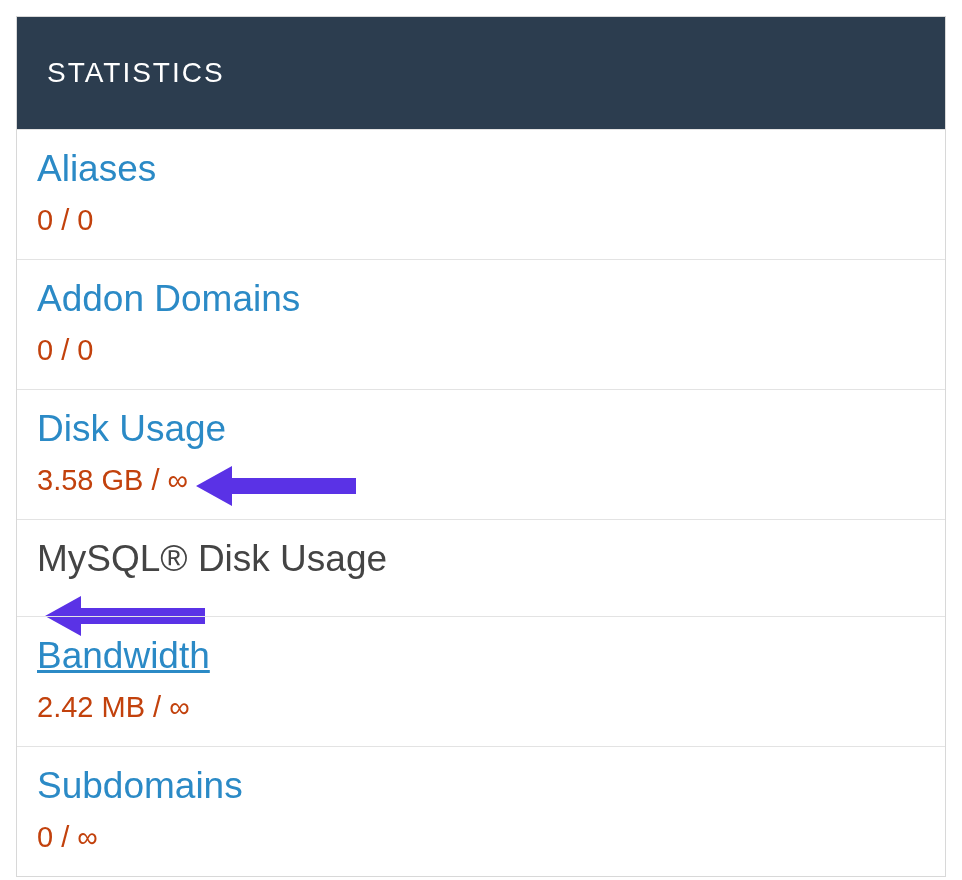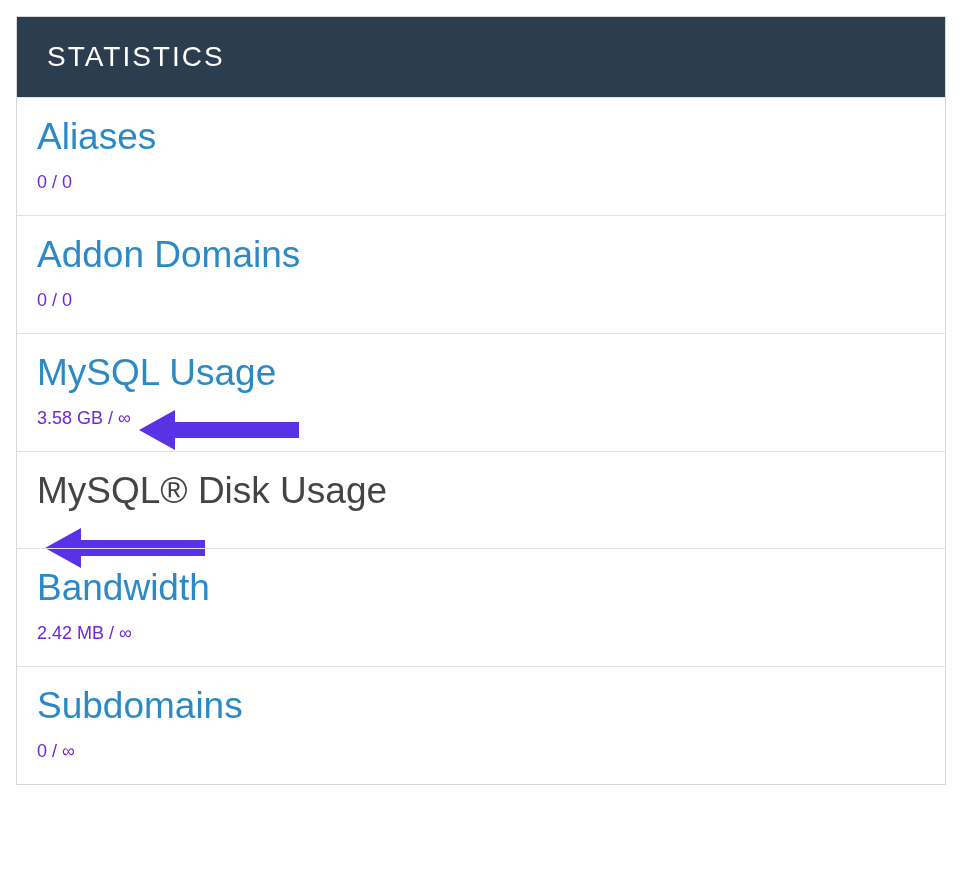--- a/index.html
+++ b/index.html
@@ -14,21 +14,21 @@
       width: 962px;
     }
     .panel {
       border: 1px solid #d8d8d8;
       margin: 16px;
       background: #ffffff;
     }
     .panel-header {
       background: #2c3d4f;
       color: #ffffff;
-      padding: 24px 30px;
+      padding: 40px 30px;
       font-size: 28px;
       letter-spacing: 2px;
       font-weight: 400;
     }
     .stat-row {
       border-top: 1px solid #e3e3e3;
       padding: 18px 20px 22px 20px;
       position: relative;
     }
     .stat-row:first-of-type {
@@ -37,28 +37,29 @@
     .stat-label {
       font-size: 37px;
       margin-bottom: 14px;
       display: inline-block;
     }
     .stat-label.link {
       color: #2b8ac6;
       cursor: pointer;
     }
     .stat-label.link.underlined {
+      text-decoration: underline;
       text-align: right;
     }
     .stat-label.plain {
       color: #444444;
     }
     .stat-value {
-      font-size: 18px;
-      color: #6d28d9;
+      font-size: 29px;
+      color: #c2410c;
       display: inline-block;
     }
     .arrow-wrap {
       position: absolute;
       display: inline-flex;
       align-items: center;
       margin-left: 8px;
     }
     .arrow-wrap svg {
       display: block;
@@ -83,21 +84,21 @@
     <div>
       <span class="stat-label link">Addon Domains</span>
     </div>
     <div>
       <span class="stat-value">0 / 0</span>
     </div>
   </div>
 
   <div class="stat-row">
     <div>
-      <span class="stat-label link">MySQL Usage</span>
+      <span class="stat-label link">Disk Usage</span>
     </div>
     <div>
       <span class="stat-value">3.58 GB / ∞</span>
       <span class="arrow-wrap">
         <svg width="160" height="44" viewBox="0 0 160 44">
           <g fill="#5a32e6">
             <polygon points="0,22 36,2 36,14 160,14 160,30 36,30 36,42"></polygon>
           </g>
         </svg>
       </span>

